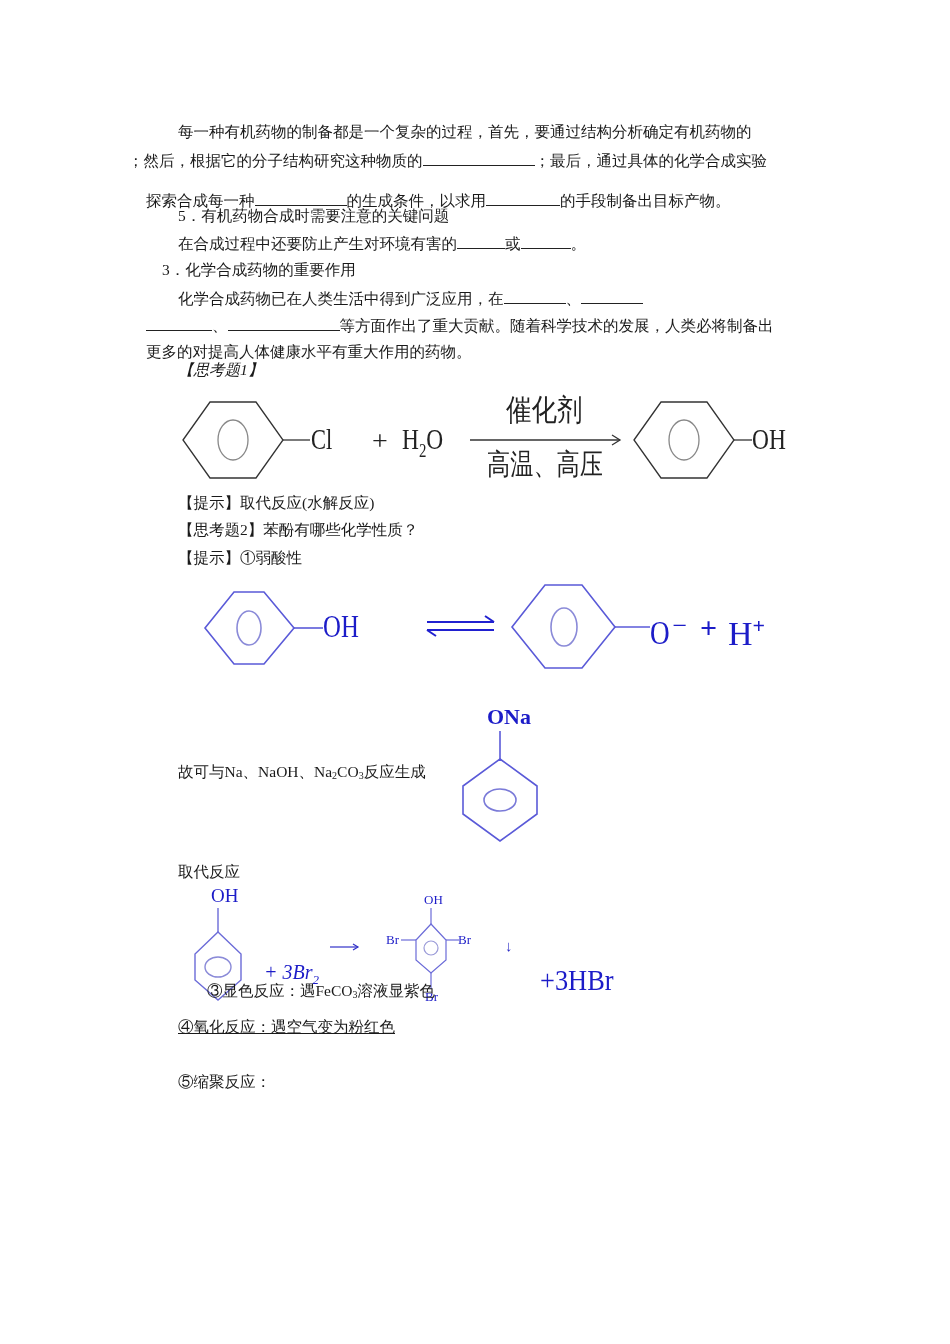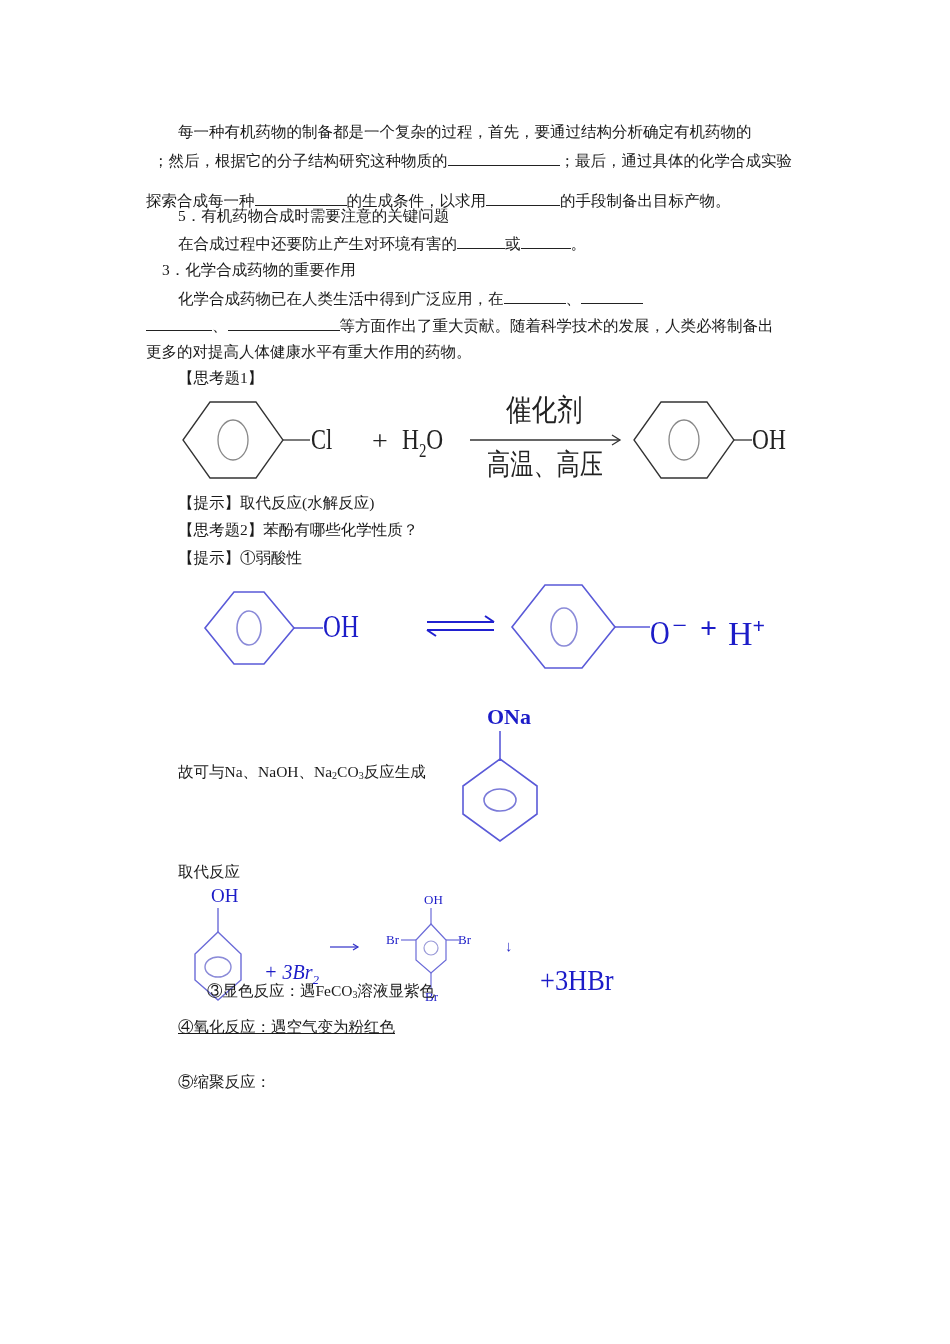--- a/index.html
+++ b/index.html
@@ -8,42 +8,42 @@
     .line { position: absolute; font-size: 15.5px; line-height: 20px; white-space: nowrap; }
     .blank { display: inline-block; border-bottom: 1.5px solid #222; height: 15px; vertical-align: baseline; }
     sub.small { font-size: 10px; vertical-align: -2px; }
     svg { position: absolute; overflow: visible; }
     .chemtext { font-family: "Liberation Serif", "DejaVu Serif", serif; }
   </style>
 </head>
 <body>
 
 <div class="line" style="left:178px; top:122px;">每一种有机药物的制备都是一个复杂的过程，首先，要通过结构分析确定有机药物的</div>
-<div class="line" style="left:153px; top:150px;">
+<div class="line" style="left:128px; top:150px;">
   <span>；然后，根据它的分子结构研究这种物质的</span><span class="blank" style="width:112px;"></span><span>；最后，通过具体的化学合成实验</span>
 </div>
 <div class="line" style="left:146px; top:190px;">
   <span>探索合成每一种</span><span class="blank" style="width:92px;"></span><span>的生成条件，以求用</span><span class="blank" style="width:74px;"></span><span>的手段制备出目标产物。</span>
 </div>
 
 <div class="line" style="left:178px; top:206px;">5．有机药物合成时需要注意的关键问题</div>
 <div class="line" style="left:178px; top:233px;">
   <span>在合成过程中还要防止产生对环境有害的</span><span class="blank" style="width:48px;"></span><span>或</span><span class="blank" style="width:50px;"></span><span>。</span>
 </div>
 
 <div class="line" style="left:162px; top:260px;">3．化学合成药物的重要作用</div>
 <div class="line" style="left:178px; top:288px;">
   <span>化学合成药物已在人类生活中得到广泛应用，在</span><span class="blank" style="width:62px;"></span><span>、</span><span class="blank" style="width:62px;"></span>
 </div>
 <div class="line" style="left:146px; top:315px;">
   <span class="blank" style="width:66px;"></span><span>、</span><span class="blank" style="width:112px;"></span><span>等方面作出了重大贡献。随着科学技术的发展，人类必将制备出</span>
 </div>
 <div class="line" style="left:146px; top:342px;">更多的对提高人体健康水平有重大作用的药物。</div>
 
-<div class="line" style="left:178px; top:368px;">【思考题1】</div>
+<div class="line" style="left:178px; top:360px;font-style:italic;">【思考题1】</div>
 
 <svg style="left:0; top:0;" width="950" height="500">
 
   <g stroke="#333" stroke-width="1.3" fill="none">
     <polygon points="183,440 210,402 256,402 283,440 256,478 210,478"></polygon>
     <ellipse cx="233" cy="440" rx="15" ry="20" stroke="#888"></ellipse>
     <line x1="283" y1="440" x2="310" y2="440"></line>
   </g>
 
   <g stroke="#333" stroke-width="1.3" fill="none">

